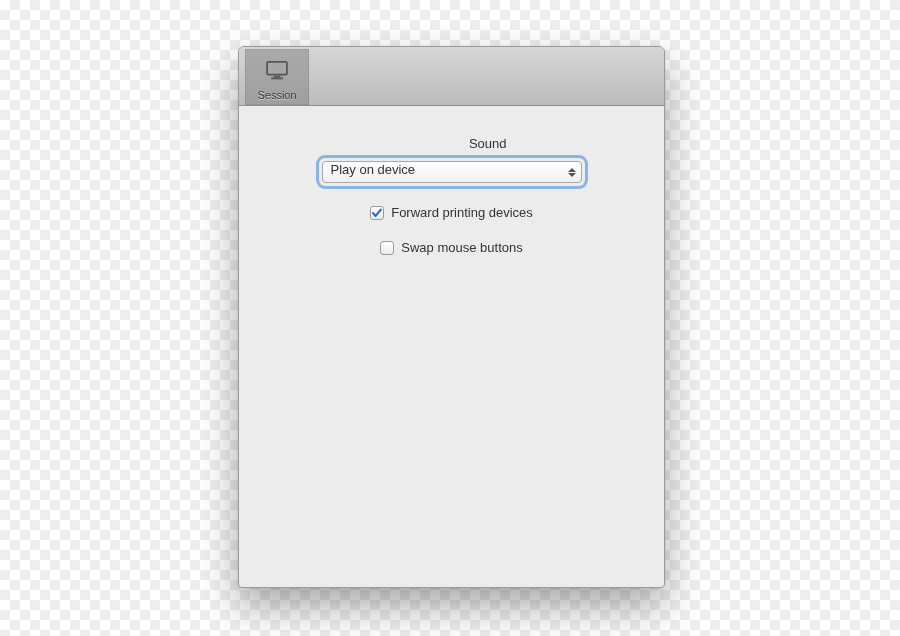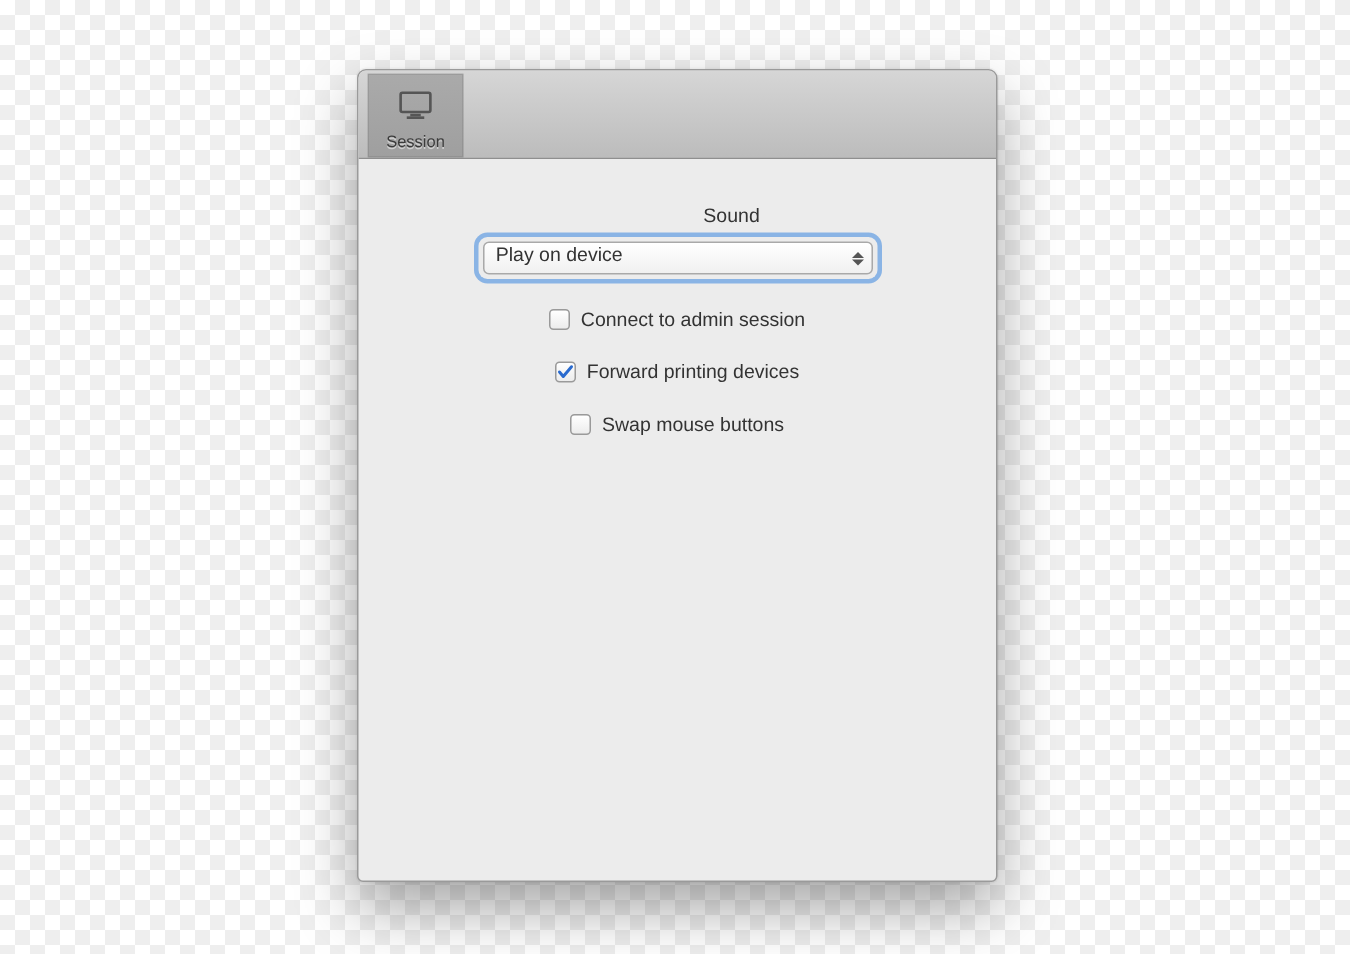--- a/index.html
+++ b/index.html
@@ -235,29 +235,20 @@
               <span>Play on device</span>
               <div class="stepper">
                 <div class="tri up"></div>
                 <div class="tri down"></div>
               </div>
             </div>
           </div>
         </div>
       </div>
 
-      <div class="row">
-        <div class="label-col"></div>
-        <div class="control-col">
-          <div class="cb">
-            
-          </div>
-          <span class="cb-label">Connect to admin session</span>
-        </div>
-      </div>
 
       <div class="row">
         <div class="label-col"></div>
         <div class="control-col">
           <div class="cb checked">
             <svg viewBox="0 0 12 12">
                 <path d="M2 6l2.5 3L10 2.5" stroke="#2a6bcf" stroke-width="2" fill="none" stroke-linecap="round" stroke-linejoin="round"></path>
               </svg>
           </div>
           <span class="cb-label">Forward printing devices</span>

